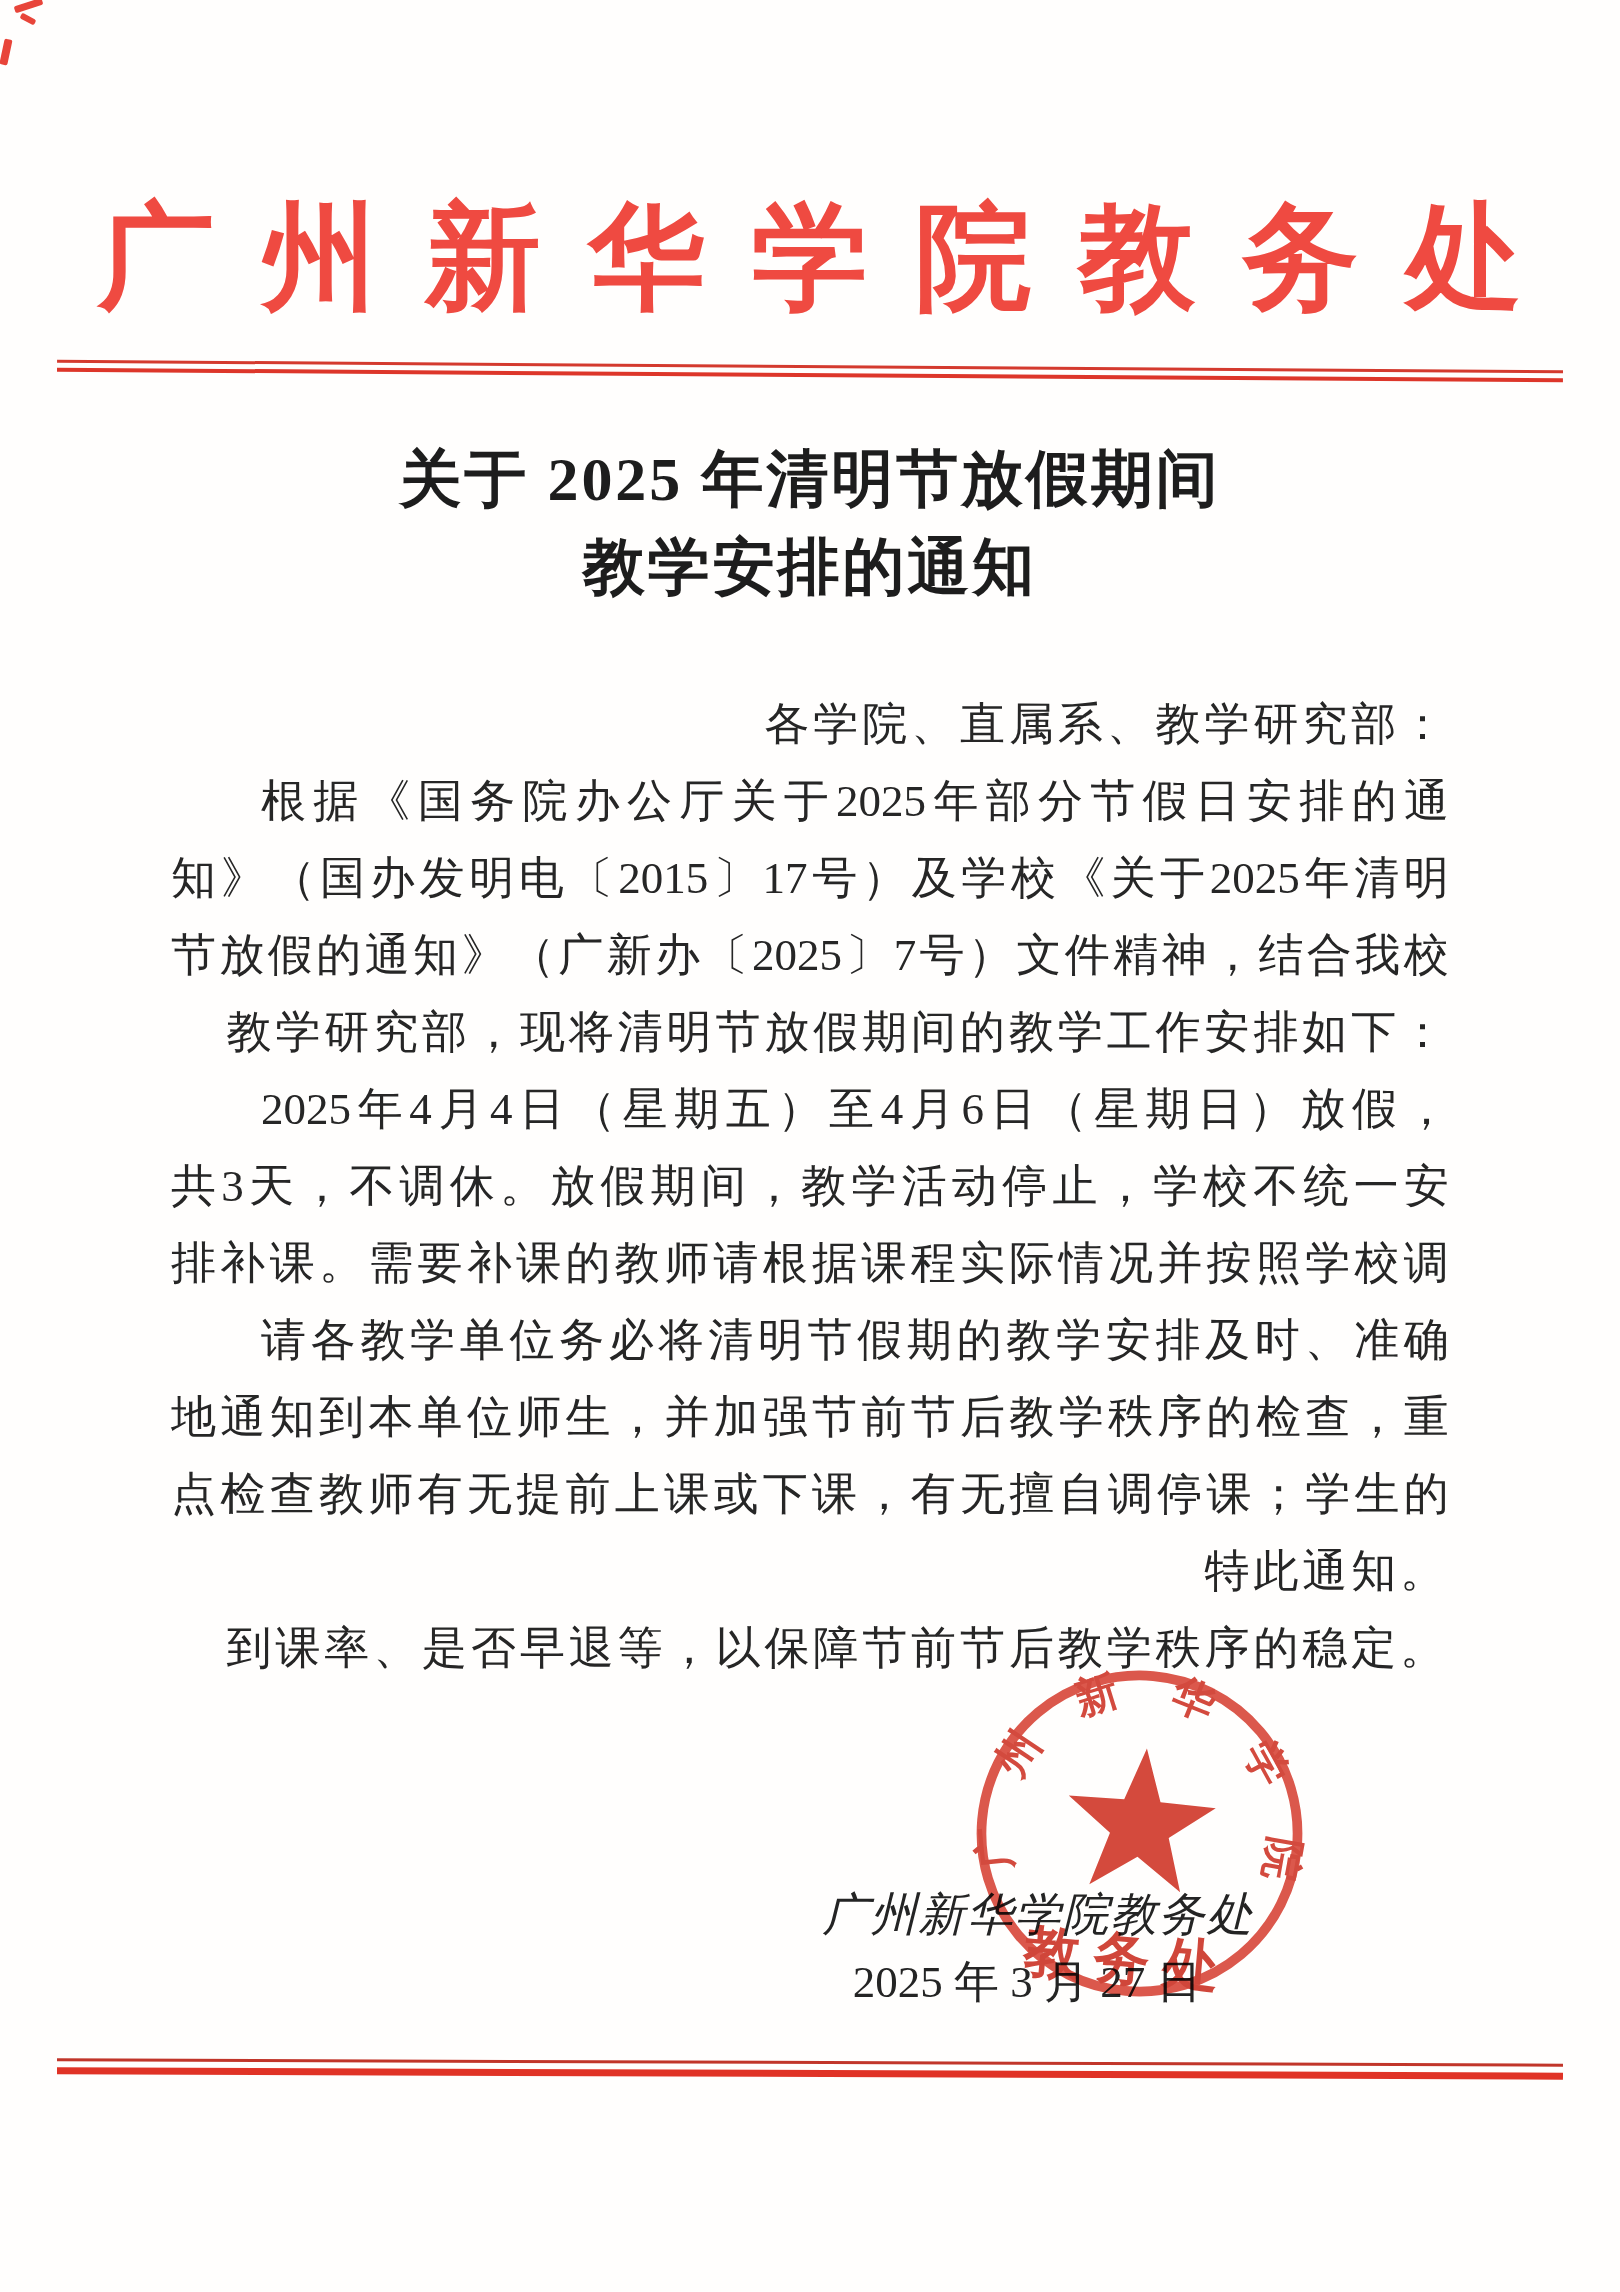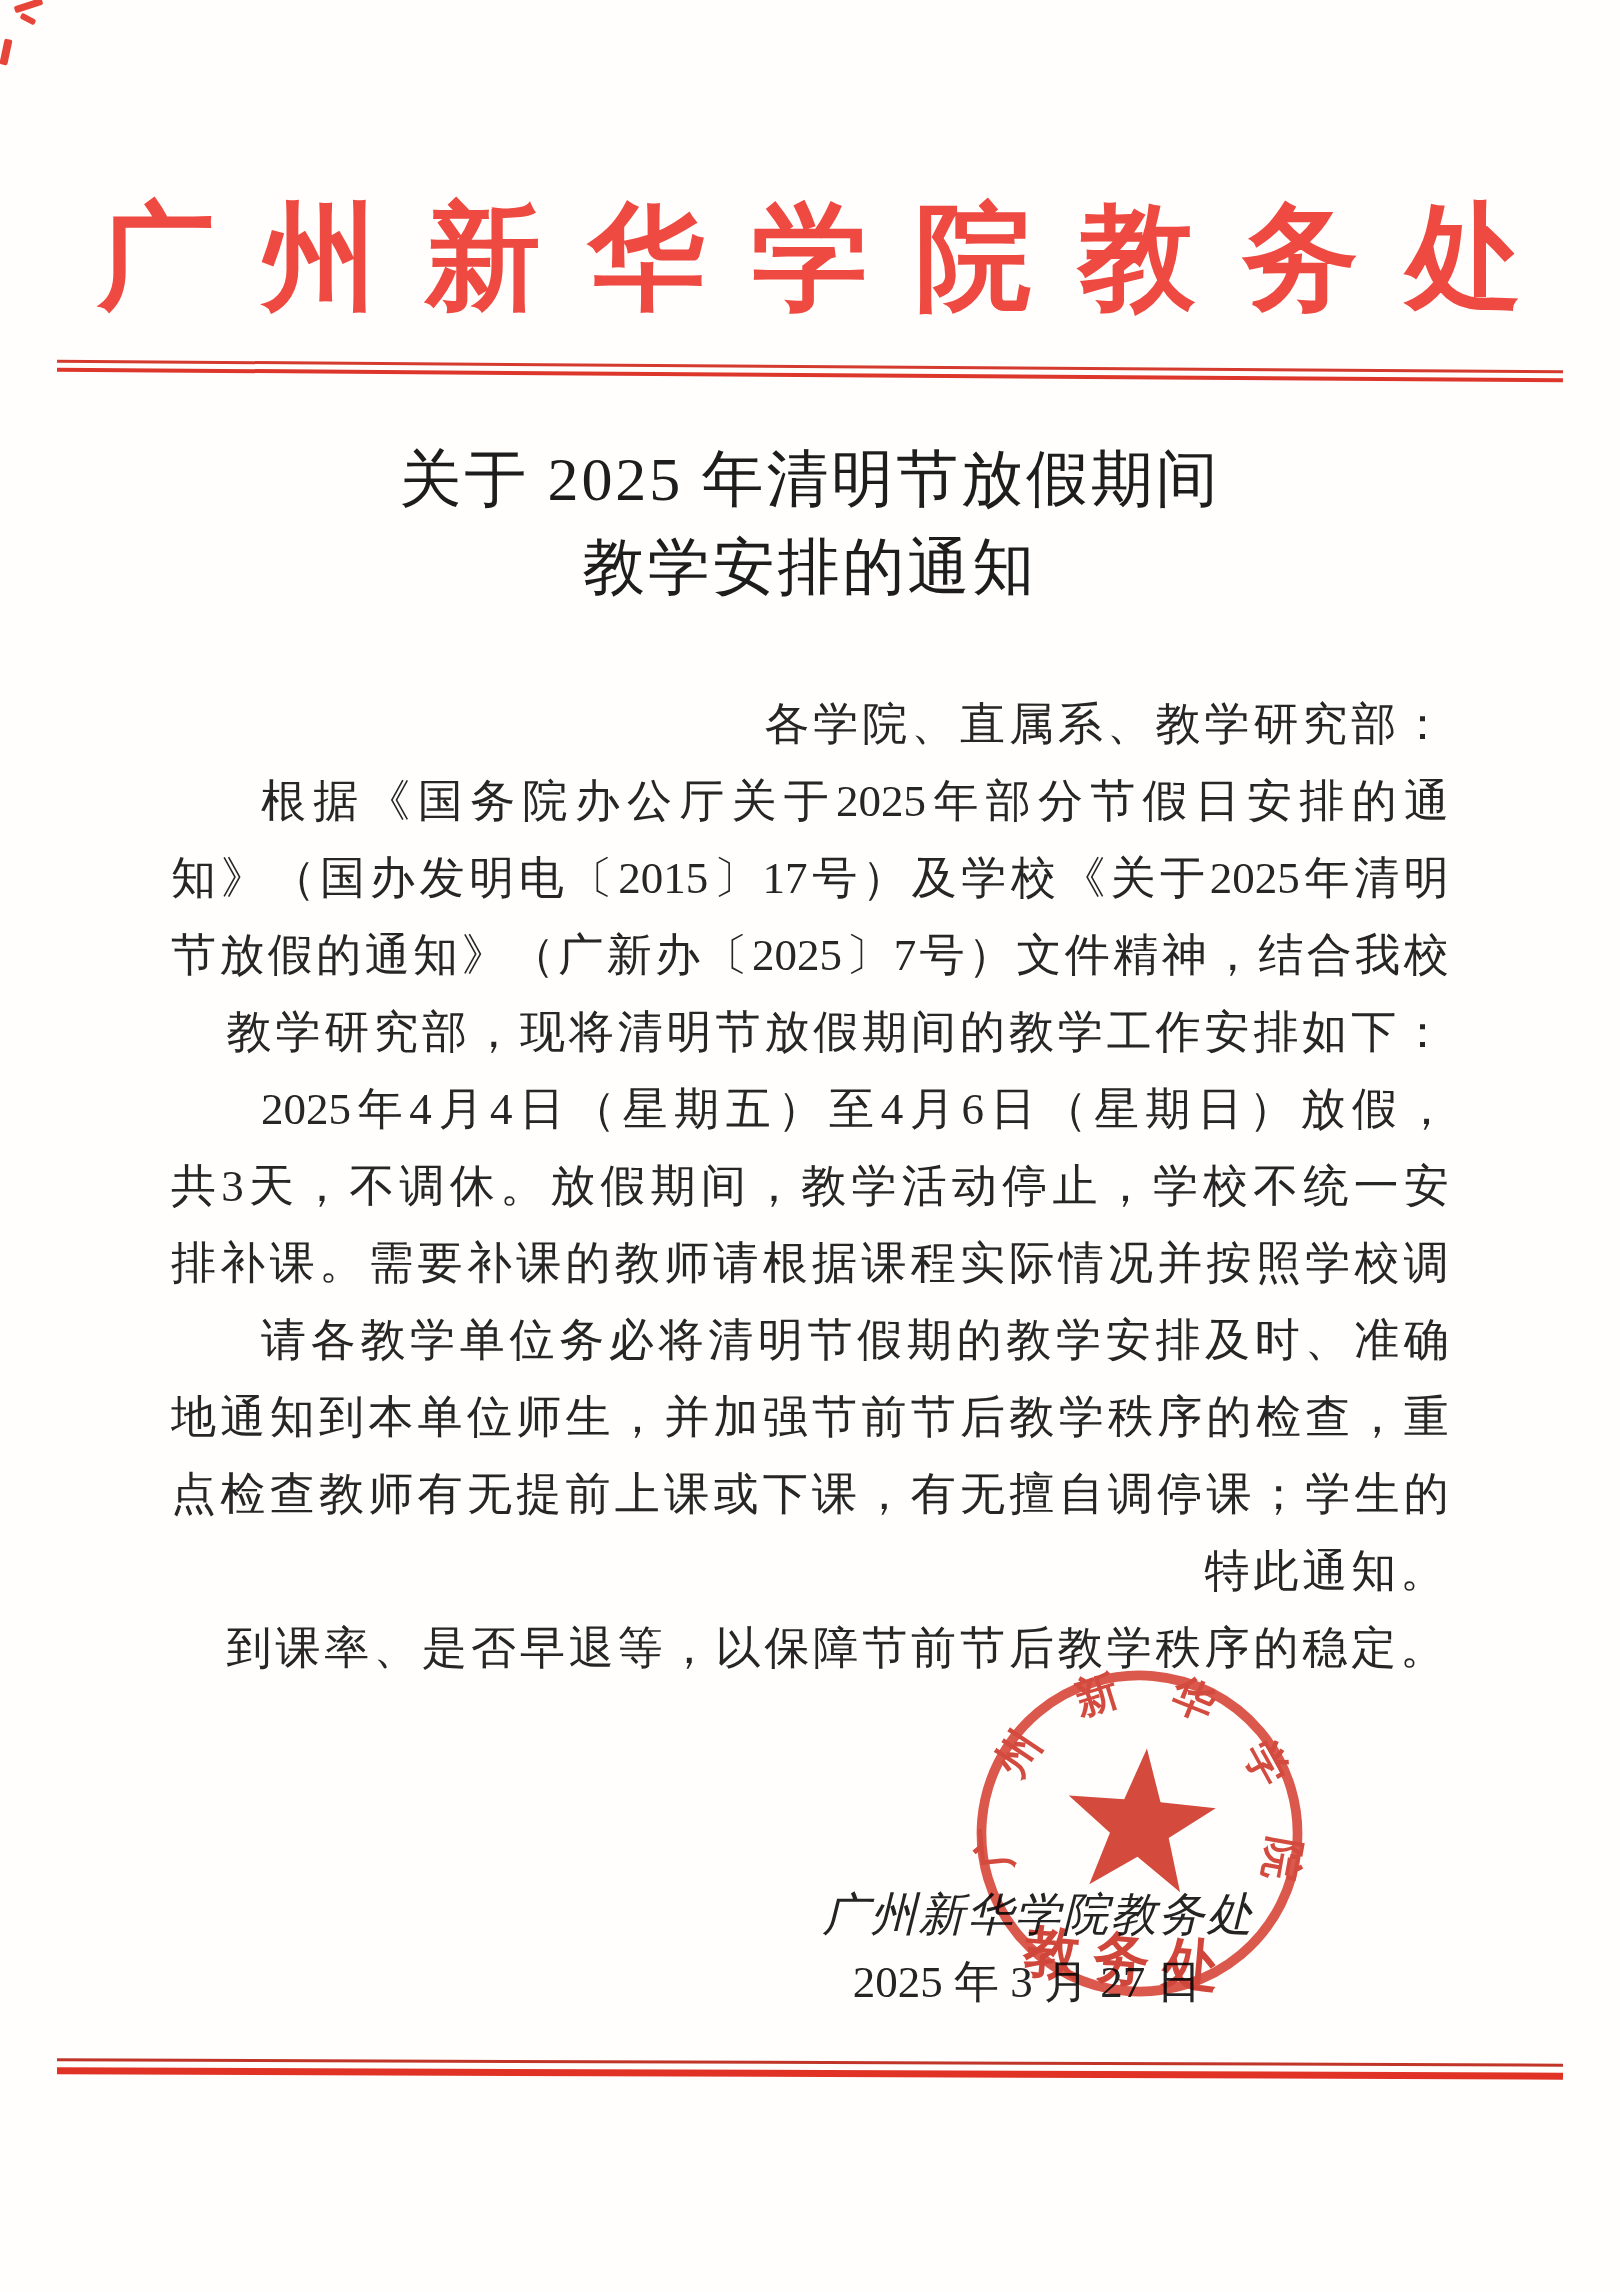--- a/index.html
+++ b/index.html
@@ -32,21 +32,21 @@
   .rule-top{top:365px;transform:rotate(0.4deg);}
   .rule-top .l1{height:2.9px;background:#d43a2e;margin-bottom:4.9px;}
   .rule-top .l2{height:3.9px;background:#dd362a;}
   .rule-bottom{top:2061px;transform:rotate(0.2deg);}
   .rule-bottom .l1{height:2.9px;background:#c13529;margin-bottom:5.9px;}
   .rule-bottom .l2{height:6.9px;background:#e03326;}
 
   
   .doc-title{
     position:absolute;left:0;right:0;top:435px;
-    text-align:center;font-size:62px;font-weight:400;
+    text-align:center;font-size:62px;font-weight:700;
     line-height:88px;letter-spacing:2.9px;color:#1d1d1d;
   }
 
   
   .body-block{position:absolute;left:171px;right:171px;top:686px;}
   .line{
     height:77px;font-size:45px;color:#262626;
     letter-spacing:3.9px;line-height:77px;white-space:nowrap;text-align:right;
   }
   .line.flex{

